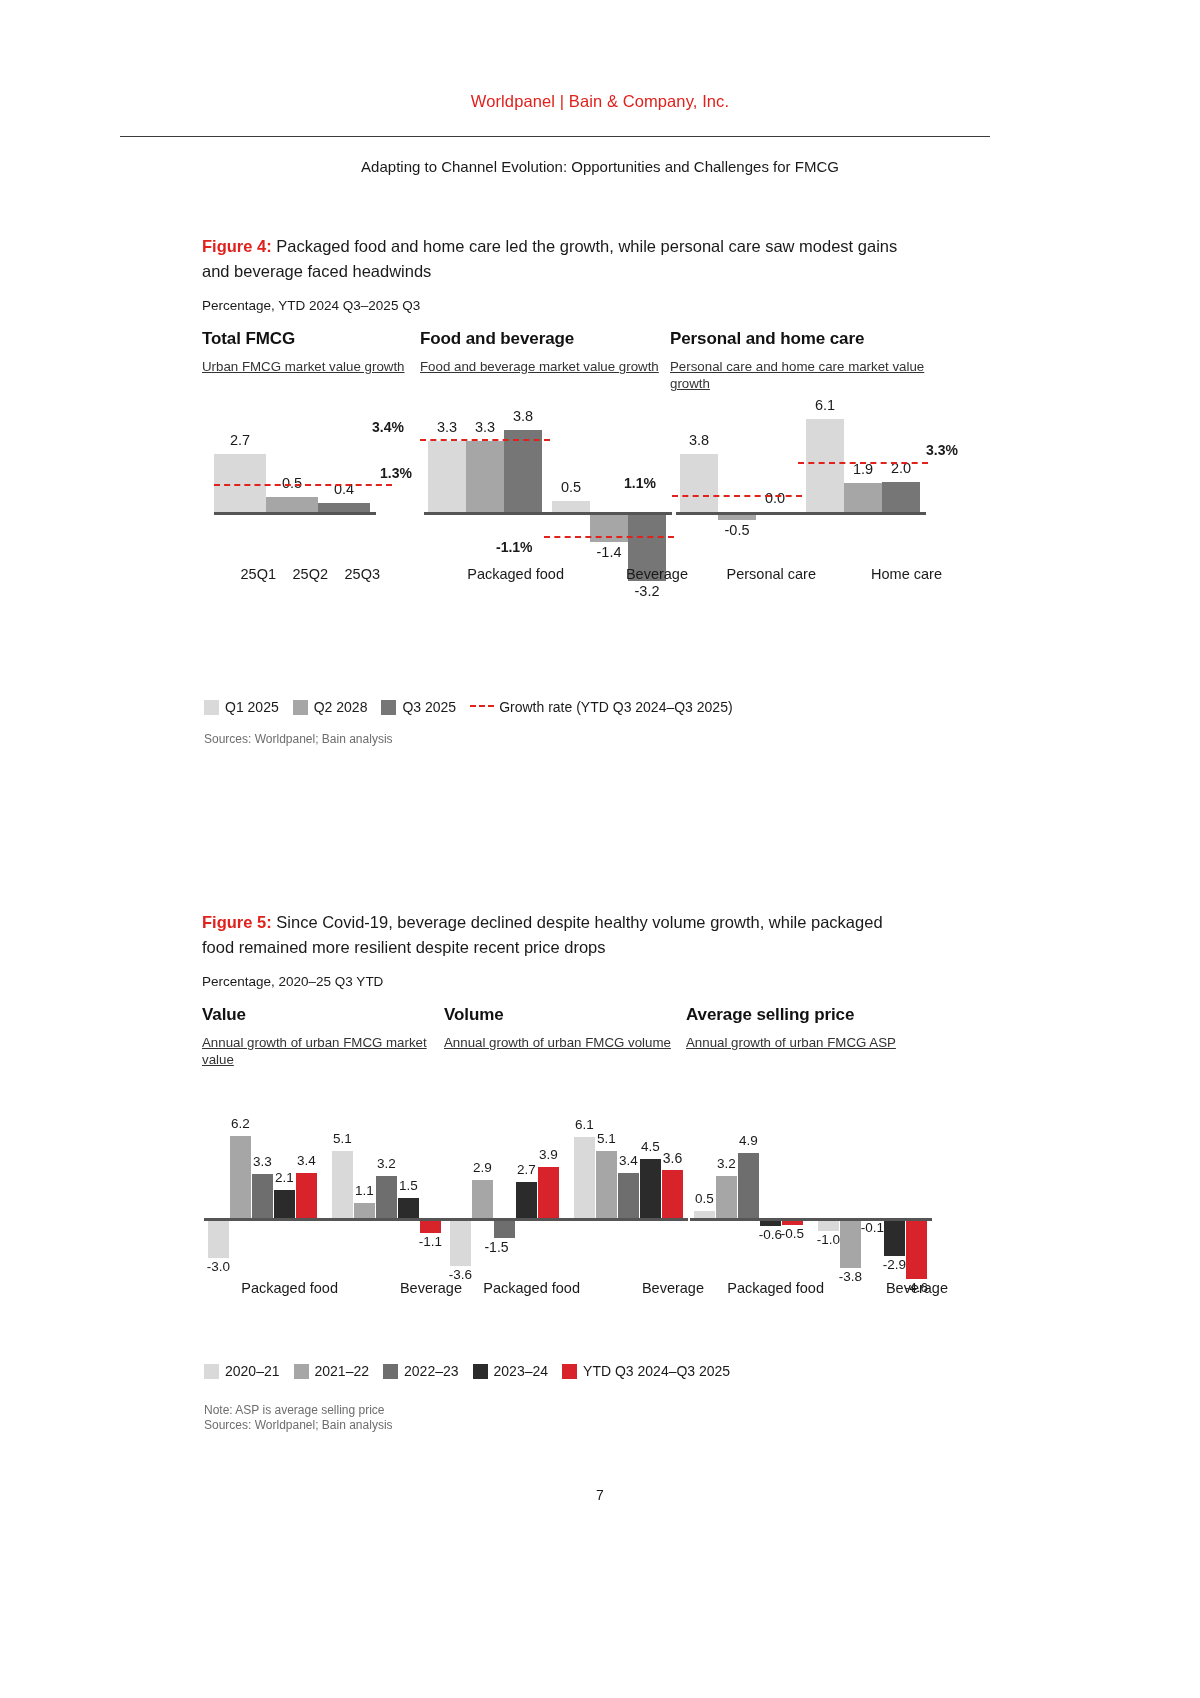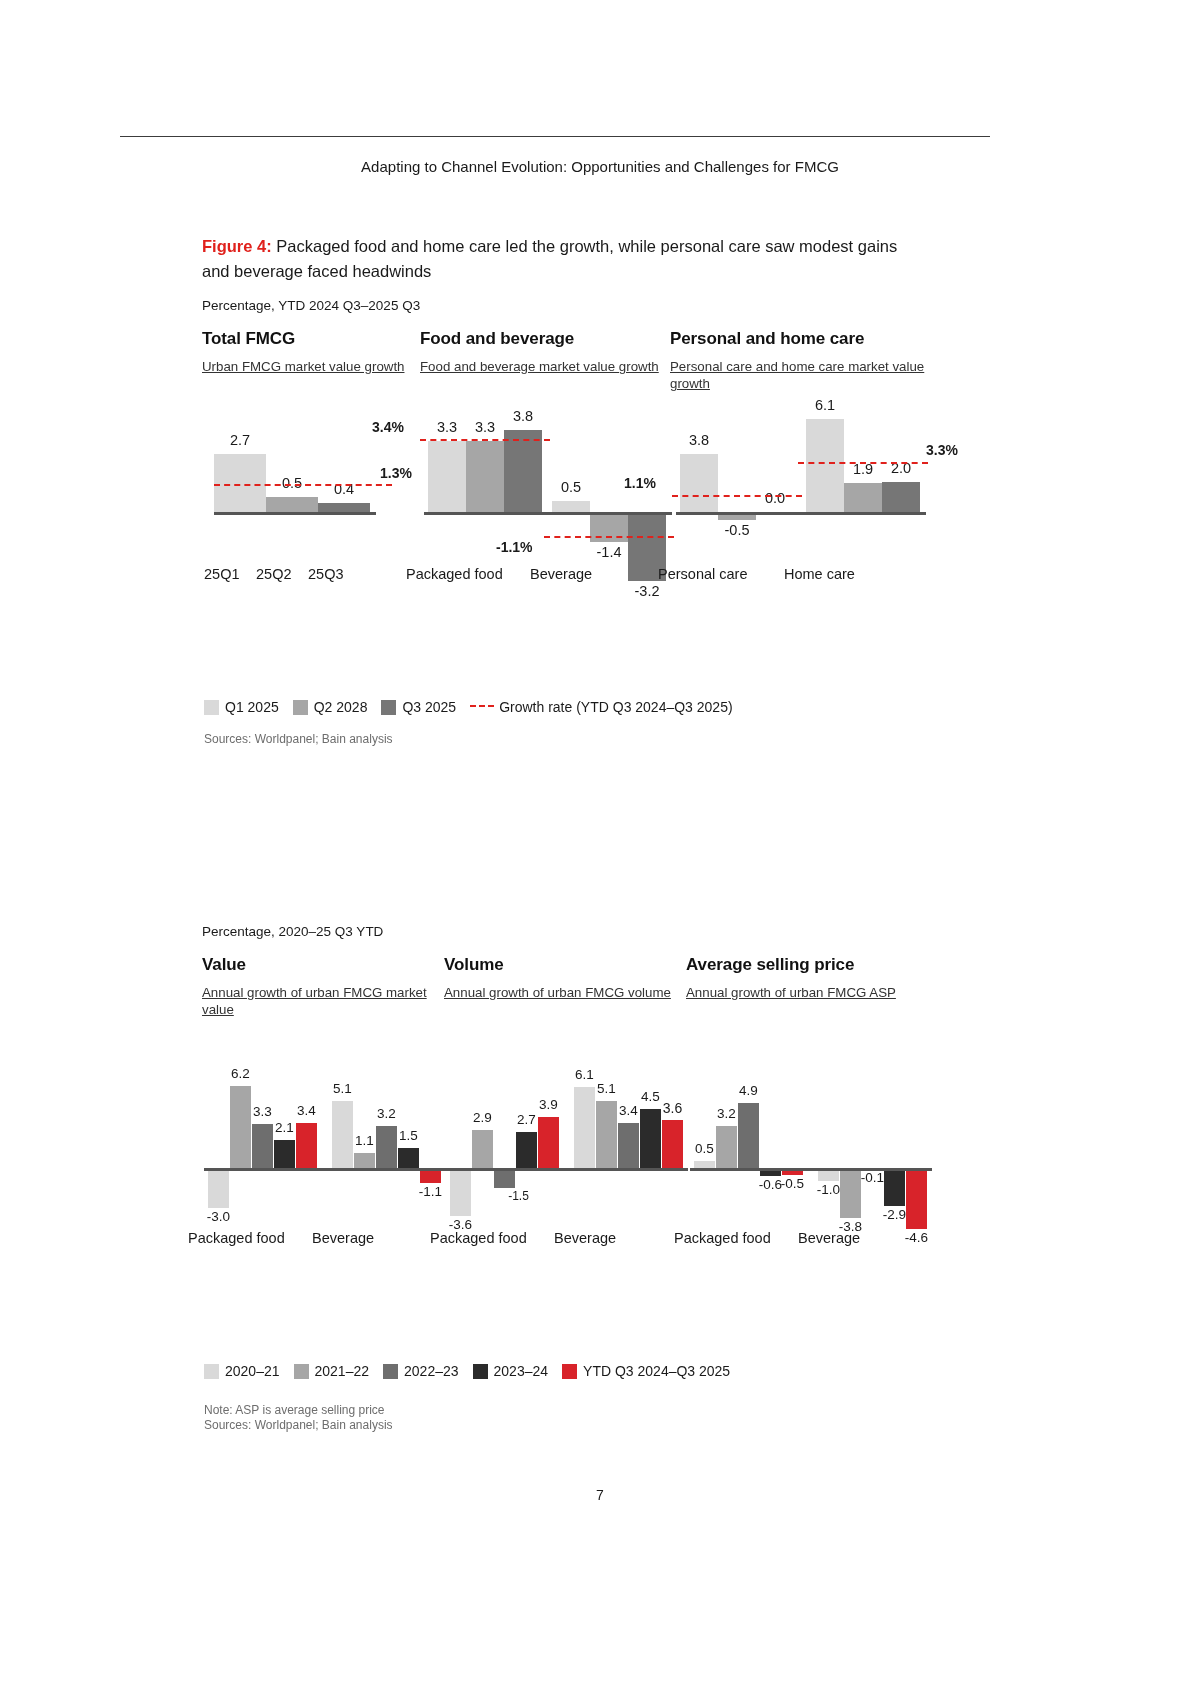--- a/index.html
+++ b/index.html
@@ -47,38 +47,39 @@
   .bar{position:absolute;}
   .bar-label{
     position:absolute;font-size:14.5px;color:#1a1a1a;text-align:center;
     white-space:nowrap;
   }
   .rate-line{position:absolute;height:0;border-top:2px dashed #e0211c;}
   .rate-label{
     position:absolute;font-size:14px;font-weight:bold;color:#1a1a1a;white-space:nowrap;
   }
   .cat-label{
-    position:absolute;font-size:14.5px;color:#1a1a1a;text-align:left;white-space:nowrap;
+    position:absolute;font-size:14.5px;color:#1a1a1a;text-align:right;white-space:nowrap;
   }
 
   
   .legend{position:absolute;display:flex;align-items:center;font-size:14px;color:#1a1a1a;}
   .legend .item{display:flex;align-items:center;margin-right:14px;white-space:nowrap;}
   .swatch{width:15px;height:15px;margin-right:6px;display:inline-block;}
   .dashkey{
     display:inline-block;width:24px;height:0;border-top:2px dashed #e0211c;margin-right:5px;
     position:relative;top:-1px;
   }
   .note{position:absolute;font-size:12px;line-height:15px;color:#6d6d6d;}
 </style>
 </head>
 <body>
 
 <div class="page">
 
+  <div class="brand">Worldpanel | Bain &amp; Company, Inc.</div>
   <div class="rule"></div>
   <div class="runhead">Adapting to Channel Evolution: Opportunities and Challenges for FMCG</div>
 
   <div class="figure" id="figure4">
     <div class="fig-title">
       <span class="fignum">Figure 4:</span>
       <span>Packaged food and home care led the growth, while personal care saw modest gains and beverage faced headwinds</span>
     </div>
     <div class="fig-units">Percentage, YTD 2024 Q3–2025 Q3</div>
 
@@ -167,20 +168,24 @@
         </div>
         <div class="item">
           <div class="dashkey"></div>
           <div class="">Growth rate (YTD Q3 2024–Q3 2025)</div>
         </div>
       </div>
     <div class="note" style="top:498px;left:2px">Sources: Worldpanel; Bain analysis</div>
   </div>
 
   <div class="figure" id="figure5">
+    <div class="fig-title">
+      <span class="fignum">Figure 5:</span>
+      <span>Since Covid-19, beverage declined despite healthy volume growth, while packaged food remained more resilient despite recent price drops</span>
+    </div>
     <div class="fig-units">Percentage, 2020–25 Q3 YTD</div>
 
     <div class="panels">
       <div class="panel" style="width:242px">
         <div class="panel-head">Value</div>
         <div class="panel-sub">Annual growth of urban FMCG market value</div>
         <div class="plot" id="f5p0" style="height:255px">
             <div class="bar" style="left: 6px; top: 148px; width: 21px; height: 39.6px; background: rgb(217, 217, 217);"></div>
             <div class="bar-label" style="left: -2px; top: 188.6px; width: 37px; font-size: 13.5px;">-3.0</div>
             <div class="bar" style="left: 28px; top: 66.16px; width: 21px; height: 81.84px; background: rgb(166, 166, 166);"></div>
@@ -208,21 +213,21 @@
       </div>
       <div class="panel" style="width:242px">
         <div class="panel-head">Volume</div>
         <div class="panel-sub">Annual growth of urban FMCG volume</div>
         <div class="plot" id="f5p1" style="height:255px">
             <div class="bar" style="left: 6px; top: 148px; width: 21px; height: 47.52px; background: rgb(217, 217, 217);"></div>
             <div class="bar-label" style="left: -2px; top: 196.52px; width: 37px; font-size: 13.5px;">-3.6</div>
             <div class="bar" style="left: 28px; top: 109.72px; width: 21px; height: 38.28px; background: rgb(166, 166, 166);"></div>
             <div class="bar-label" style="left: 20px; top: 89.72px; width: 37px; font-size: 13.5px;">2.9</div>
             <div class="bar" style="left: 50px; top: 148px; width: 21px; height: 19.8px; background: rgb(110, 110, 110);"></div>
-            <div class="bar-label" style="left: 56px; top: 168.8px; width: 37px; font-size: 12px;">-1.5</div>
+            <div class="bar-label" style="left: 34px; top: 168.8px; width: 37px; font-size: 14px;">-1.5</div>
             <div class="bar" style="left: 72px; top: 112.36px; width: 21px; height: 35.64px; background: rgb(43, 43, 43);"></div>
             <div class="bar-label" style="left: 64px; top: 92.36px; width: 37px; font-size: 13.5px;">2.7</div>
             <div class="bar" style="left: 94px; top: 96.52px; width: 21px; height: 51.48px; background: rgb(216, 35, 42);"></div>
             <div class="bar-label" style="left: 86px; top: 76.52px; width: 37px; font-size: 13.5px;">3.9</div>
             <div class="cat-label" style="left: -14px; top: 210px; width: 150px;">Packaged food</div>
             <div class="bar" style="left: 130px; top: 67.48px; width: 21px; height: 80.52px; background: rgb(217, 217, 217);"></div>
             <div class="bar-label" style="left: 122px; top: 47.48px; width: 37px; font-size: 13.5px;">6.1</div>
             <div class="bar" style="left: 152px; top: 80.68px; width: 21px; height: 67.32px; background: rgb(166, 166, 166);"></div>
             <div class="bar-label" style="left: 144px; top: 60.68px; width: 37px; font-size: 13.5px;">5.1</div>
             <div class="bar" style="left: 174px; top: 103.12px; width: 21px; height: 44.88px; background: rgb(110, 110, 110);"></div>

